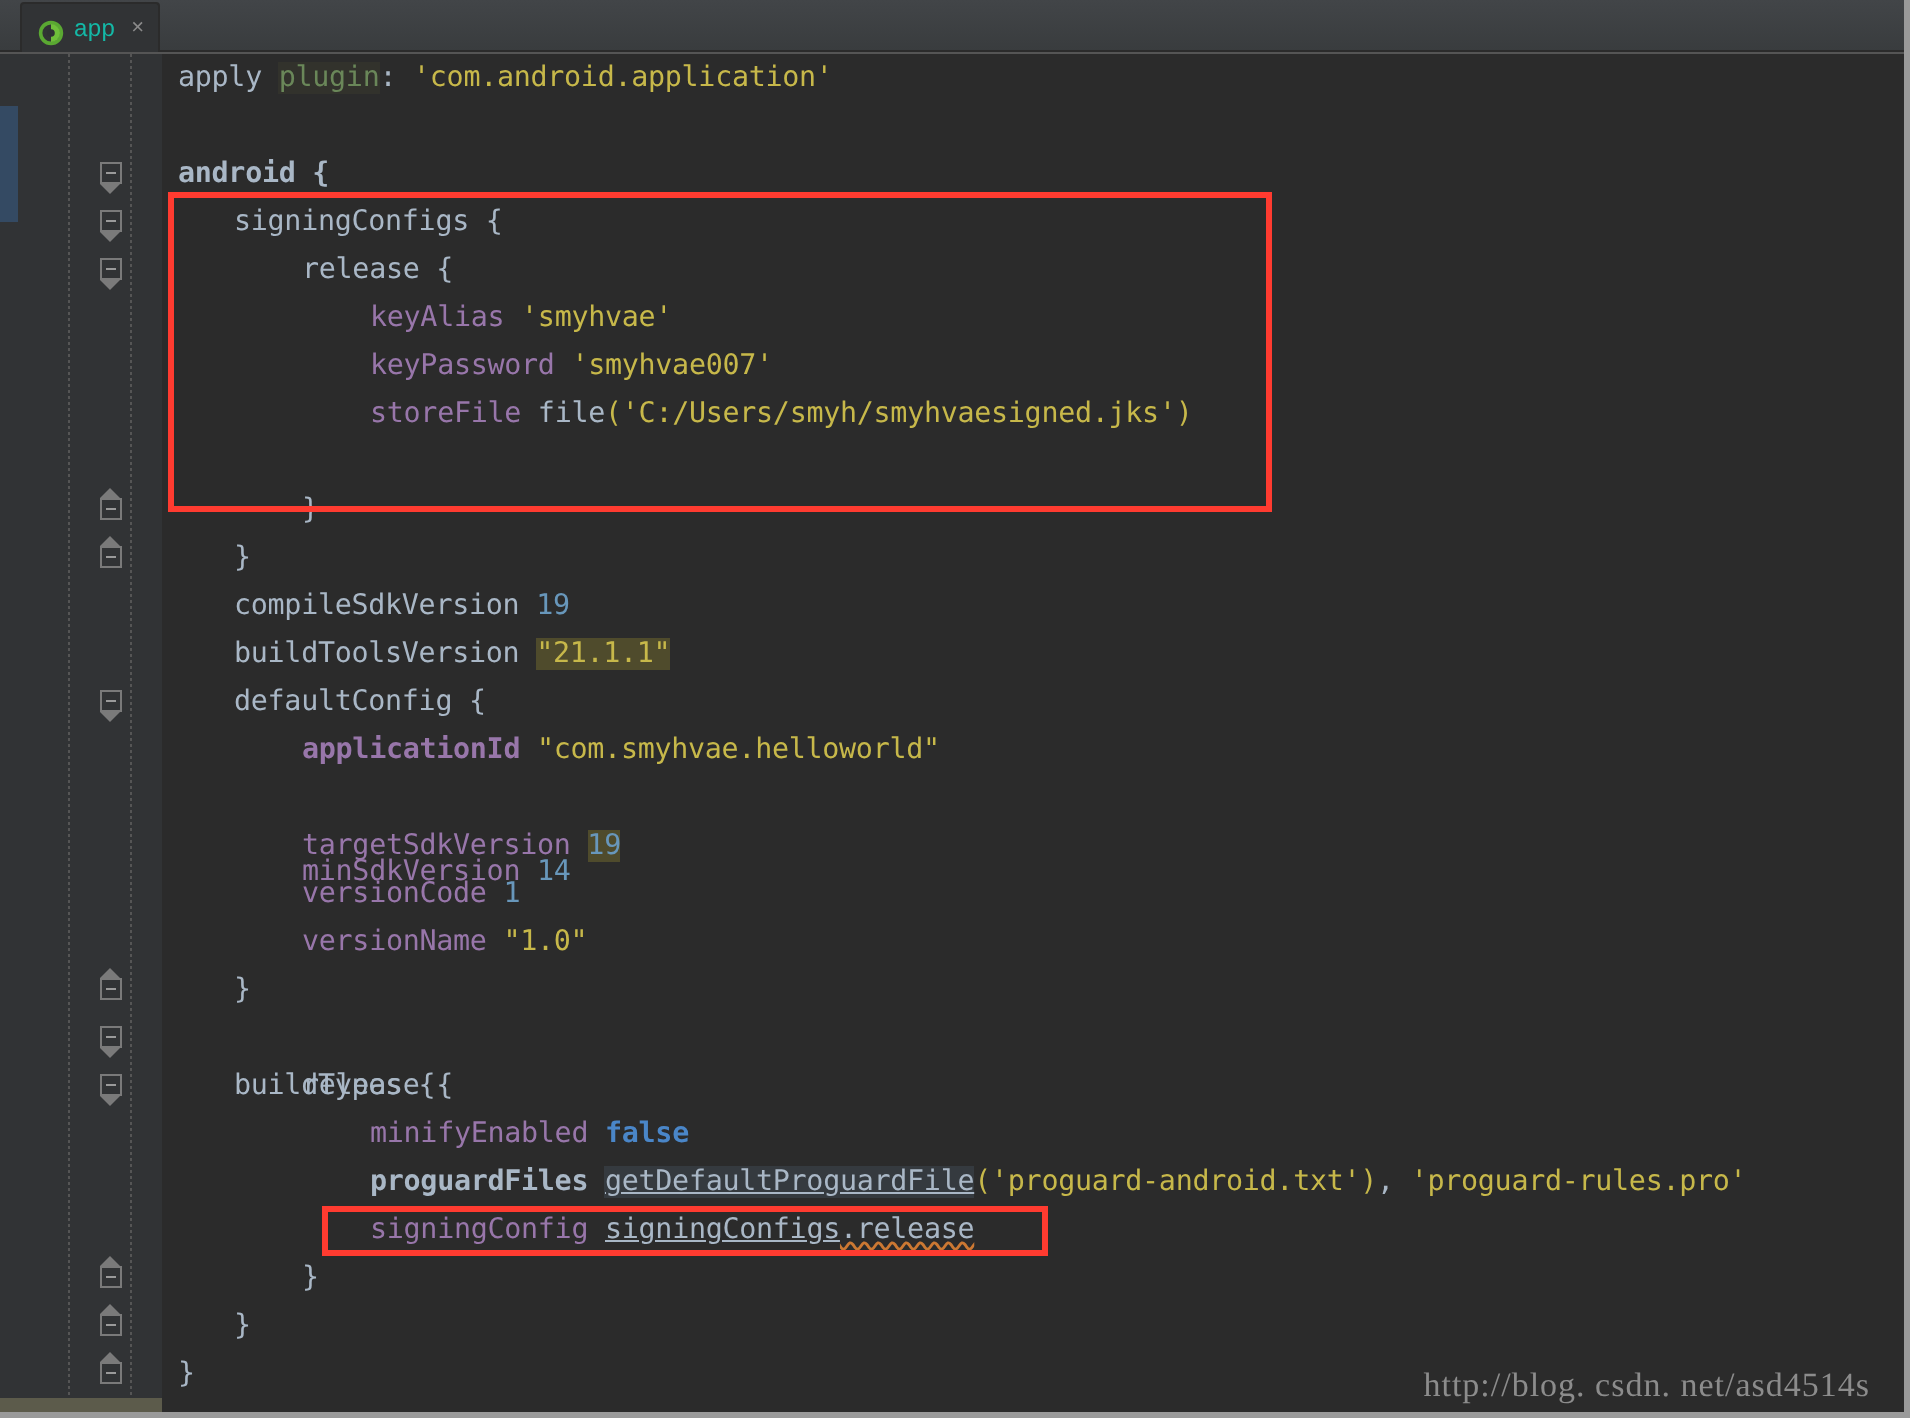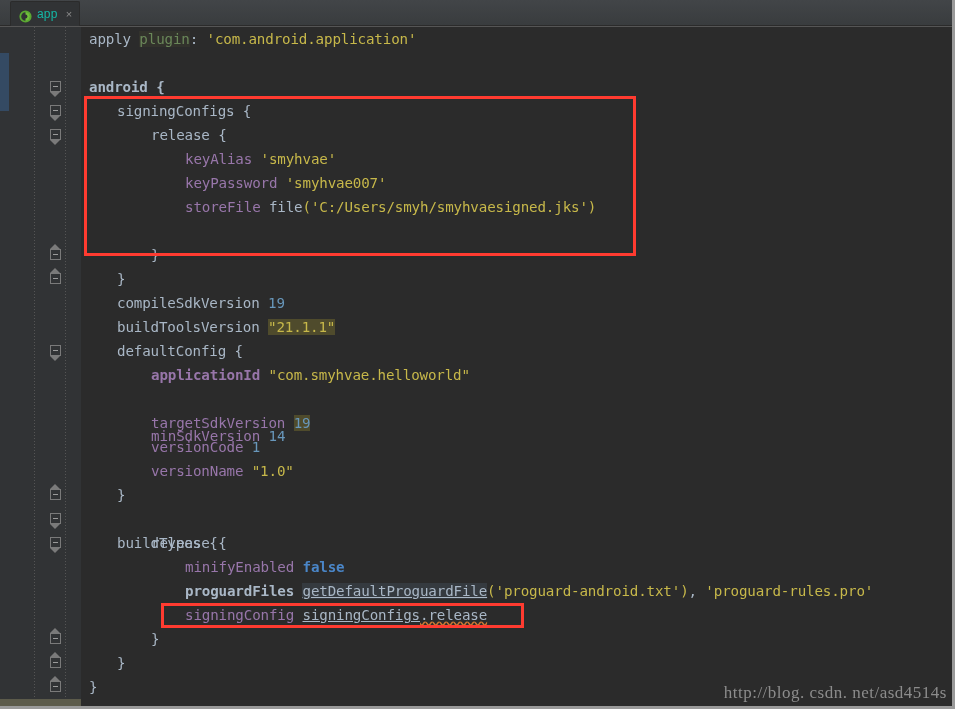--- a/index.html
+++ b/index.html
@@ -161,21 +161,21 @@
   
   .redbox {
     position: absolute;
     border: 3px solid #ff3b30;
     pointer-events: none;
   }
 
   
   #watermark {
     position: absolute;
-    right: 8px; bottom: 6px;
+    right: 20px; bottom: 6px;
     font-family: "Liberation Serif", serif;
     font-size: 17px;
     color: #8c8c8c;
     letter-spacing: .5px;
   }
   #bottom-edge {
     position: absolute; left: 0; bottom: 0; width: 955px; height: 3px;
     background: #9a9a9a;
   }
   #right-edge {

